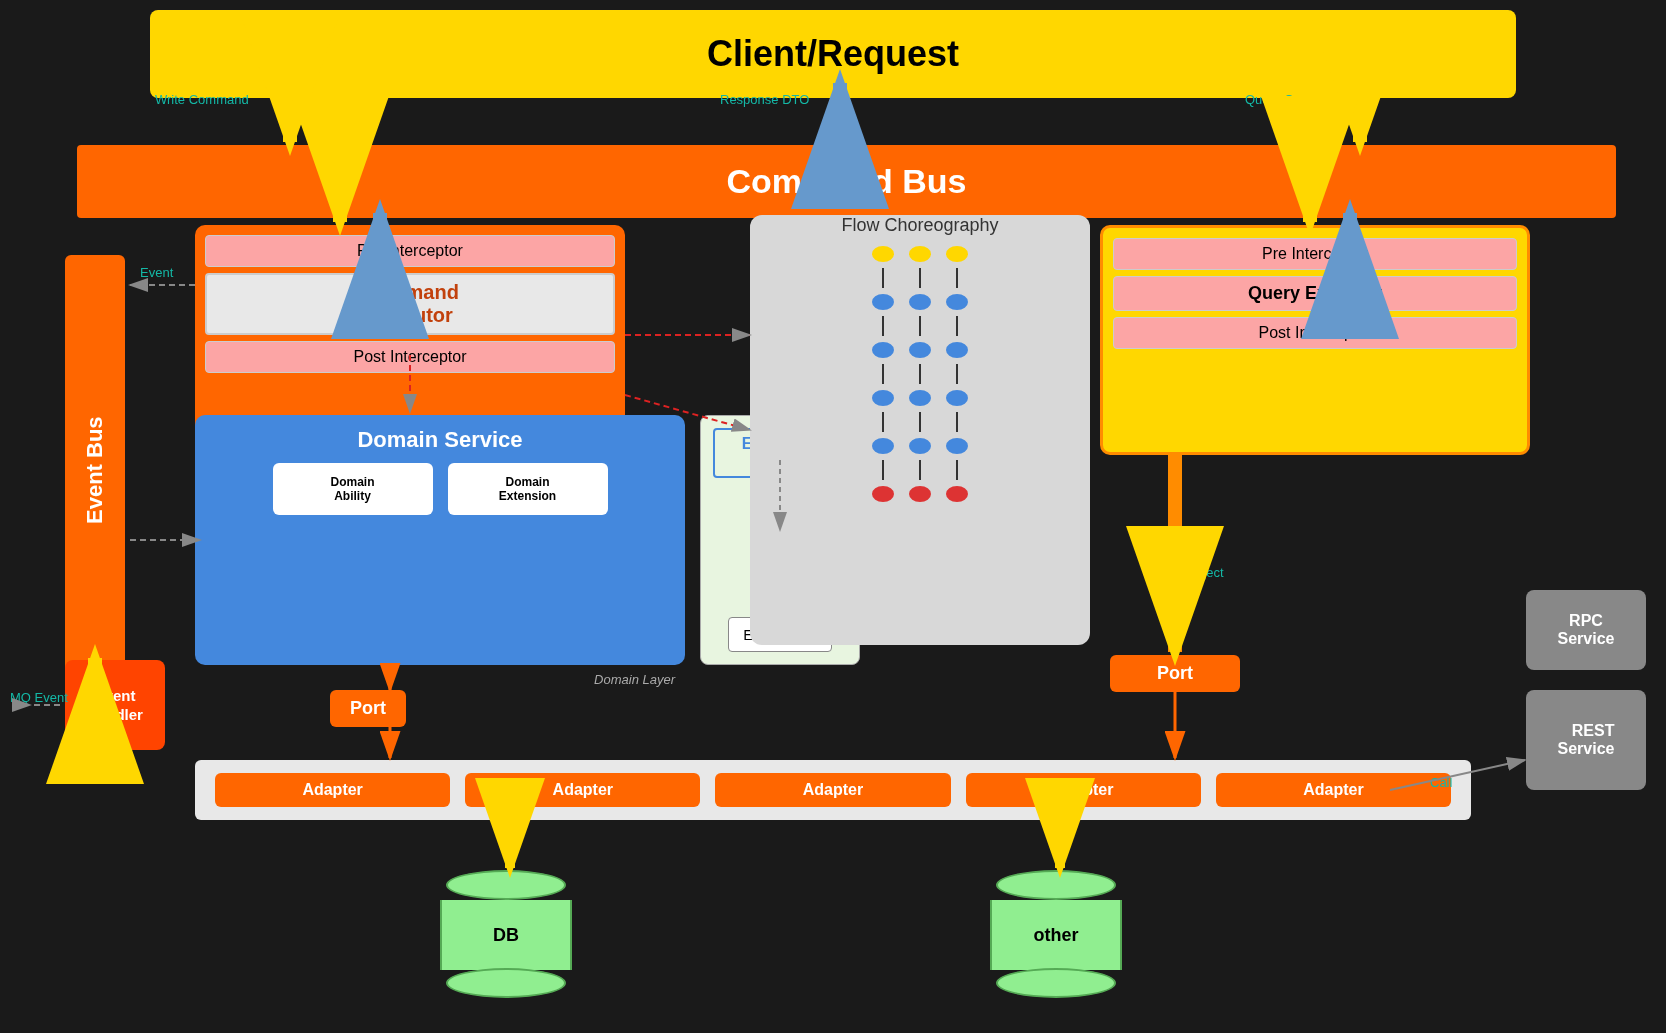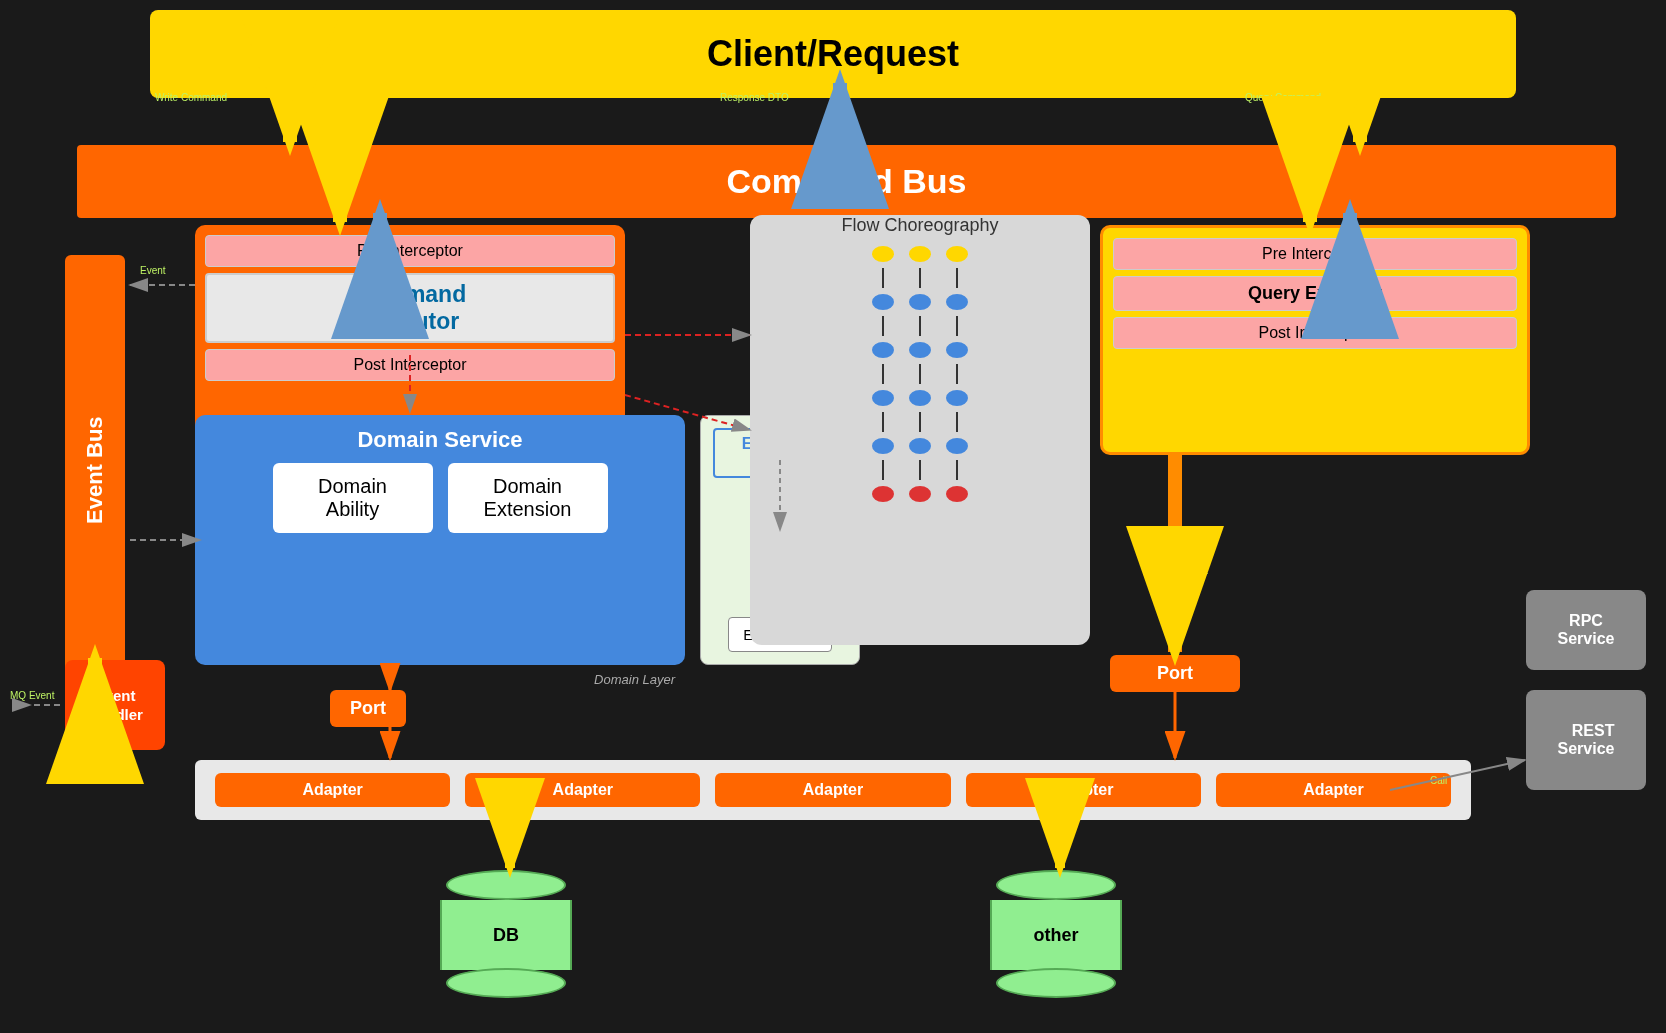--- a/index.html
+++ b/index.html
@@ -93,23 +93,23 @@
       font-size: 16px;
       margin-bottom: 6px;
     }
 
     .command-executor-box {
       background: #e8e8e8;
       border: 2px solid #ccc;
       border-radius: 4px;
       text-align: center;
       padding: 6px 10px;
-      font-size: 23px;
-      font-weight: bold;
-      color: #0369a1;
+      font-size: 20px;
+      font-weight: bold;
+      color: #c2410c;
       margin-bottom: 6px;
     }
 
     
     .query-handler-box {
       position: absolute;
       top: 225px;
       left: 1100px;
       width: 430px;
       height: 230px;
@@ -153,22 +153,22 @@
       gap: 15px;
       justify-content: center;
       margin-top: 10px;
     }
 
     .domain-sub-box {
       background: #fff;
       border-radius: 6px;
       padding: 12px 18px;
       text-align: center;
-      font-size: 20px;
-      font-weight: normal;
+      font-size: 12px;
+      font-weight: bold;
       color: #000;
       width: 160px;
     }
 
     
     .extension-point-box {
       position: absolute;
       top: 415px;
       left: 700px;
       width: 160px;
@@ -364,22 +364,22 @@
       justify-content: center;
       font-size: 16px;
       font-weight: bold;
       color: #fff;
       text-align: center;
     }
 
     
     .arrow-label {
       position: absolute;
-      color: #bef264;
-      font-size: 10px;
+      color: #14b8a6;
+      font-size: 13px;
     }
 
     
     .arrows-svg {
       position: absolute;
       top: 0;
       left: 0;
       width: 1666px;
       height: 1033px;
       pointer-events: none;

